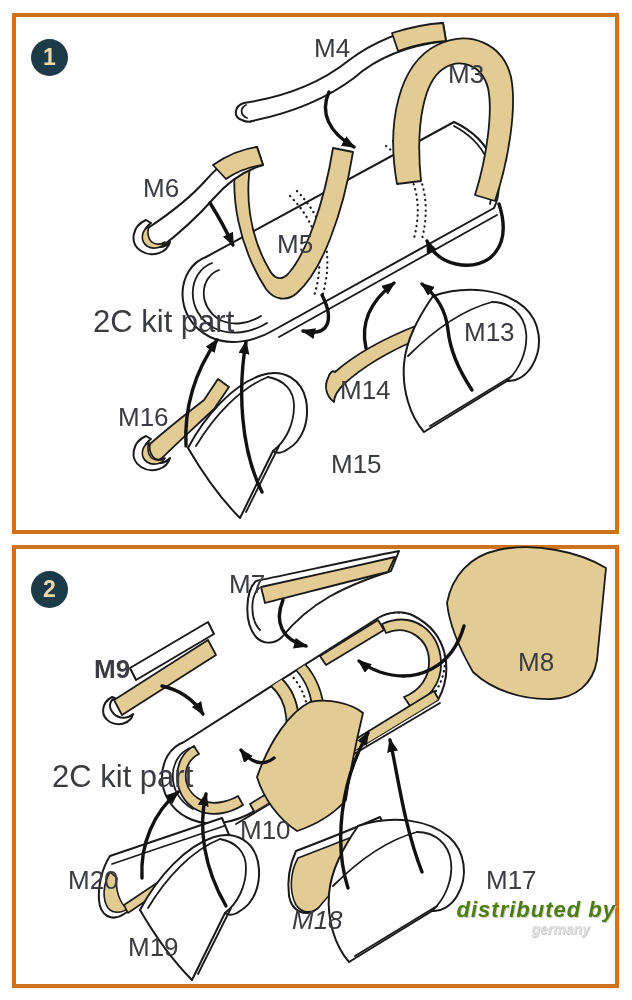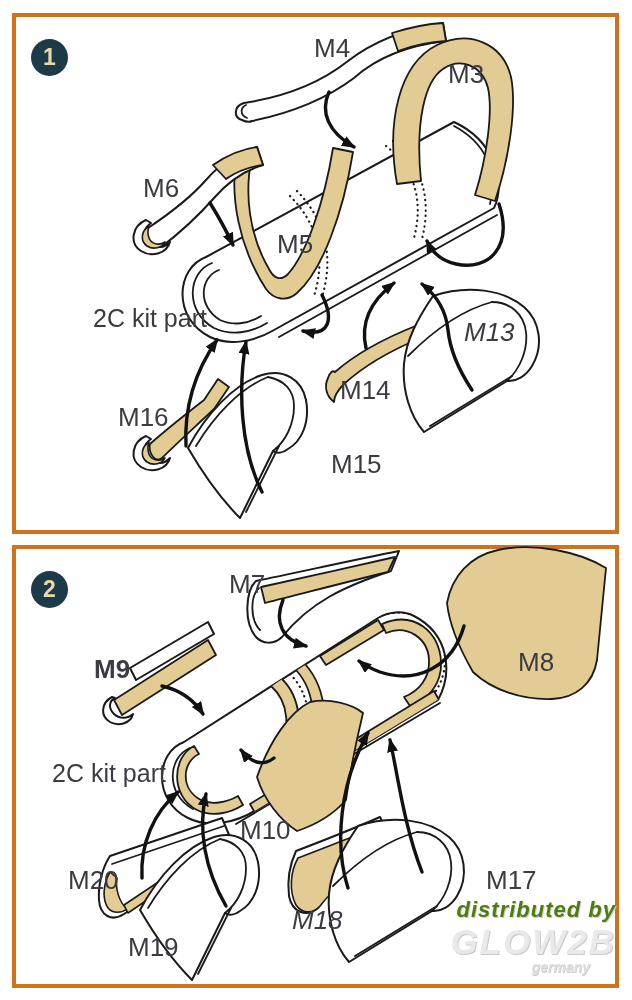--- a/index.html
+++ b/index.html
@@ -5,21 +5,21 @@
   html,body{margin:0;padding:0;}
   body{width:632px;height:1000px;background:#fff;font-family:"Liberation Sans",sans-serif;position:relative;overflow:hidden;}
   .panel{position:absolute;left:12px;width:607px;border:4px solid var(--border);box-sizing:border-box;}
   #panel1{top:13px;height:521px;}
   #panel2{top:545px;height:443px;}
   .badge{position:absolute;width:37px;height:37px;border-radius:50%;background:var(--badge);color:var(--badgeText);display:flex;align-items:center;justify-content:center;font-size:23px;font-weight:bold;z-index:5;}
   #badge1{left:31px;top:39px;}
   #badge2{left:31px;top:571px;}
   #art{position:absolute;left:0;top:0;z-index:2;}
   .lbl{position:absolute;color:var(--label);font-size:26px;white-space:nowrap;z-index:4;}
-  .lbl.small{font-size:25px;}
+  .lbl.small{font-size:31px;}
   .wht{fill:#fff;stroke:#1a1a1a;stroke-width:2;stroke-linejoin:round;}
   .tan{fill:var(--tan);stroke:#1a1a1a;stroke-width:1.8;stroke-linejoin:round;}
   .tanf{fill:var(--tan);stroke:#1a1a1a;stroke-width:1.6;stroke-linejoin:round;}
   .ln{fill:none;stroke:#1a1a1a;stroke-width:1.8;stroke-linecap:round;}
   .dot{fill:none;stroke:#1a1a1a;stroke-width:2.2;stroke-dasharray:0.3 5;stroke-linecap:round;}
   .arrow{fill:none;stroke:#111;stroke-width:3.4;stroke-linecap:round;marker-end:url(#ah);}
   #wm{position:absolute;right:16px;top:899px;text-align:right;z-index:4;font-style:italic;font-weight:bold;line-height:1;}
   #wm .l1{font-size:22px;letter-spacing:1px;color:#4d7c0f;text-shadow:1px 1px 0 #cdcdcd;}
   #wm .l2{font-size:35px;letter-spacing:2px;color:#e9e9e9;text-shadow:1px 1px 0 #c9c9c9;margin-top:3px;}
   #wm .l3{font-size:14px;color:#dedede;text-shadow:0.5px 0.5px 0 #c9c9c9;margin-top:1px;padding-right:26px;}
@@ -176,31 +176,30 @@
     </g>
   </g>
 </svg>
 
 <span class="lbl" style="left:314px;top:33px;">M4</span>
 <span class="lbl" style="left:448px;top:59px;">M3</span>
 <span class="lbl" style="left:143px;top:173px;">M6</span>
 <span class="lbl" style="left:277px;top:229px;">M5</span>
 <span class="lbl small" style="left:93px;top:304px;">2C kit part</span>
 <span class="lbl" style="left:340px;top:375px;">M14</span>
-<span class="lbl" style="left:464px;top:317px;font-style:italic;">M13</span>
+<span class="lbl" style="left:464px;top:317px;">M13</span>
 <span class="lbl" style="left:118px;top:402px;">M16</span>
 <span class="lbl" style="left:331px;top:449px;">M15</span>
 
 <span class="lbl" style="left:229px;top:569px;">M7</span>
 <span class="lbl" style="left:518px;top:647px;">M8</span>
 <span class="lbl" style="left:94px;top:654px;font-weight:bold;">M9</span>
 <span class="lbl small" style="left:52px;top:759px;">2C kit part</span>
 <span class="lbl" style="left:240px;top:815px;">M10</span>
 <span class="lbl" style="left:68px;top:865px;">M20</span>
 <span class="lbl" style="left:128px;top:932px;">M19</span>
 <span class="lbl" style="left:292px;top:905px;font-style:italic;">M18</span>
 <span class="lbl" style="left:486px;top:865px;">M17</span>
 
 <div id="wm">
   <div class="l1">distributed by</div>
-  <div class="l2">GLOW2B</div>
   <div class="l3">germany</div>
 </div>
 
 </body></html>

